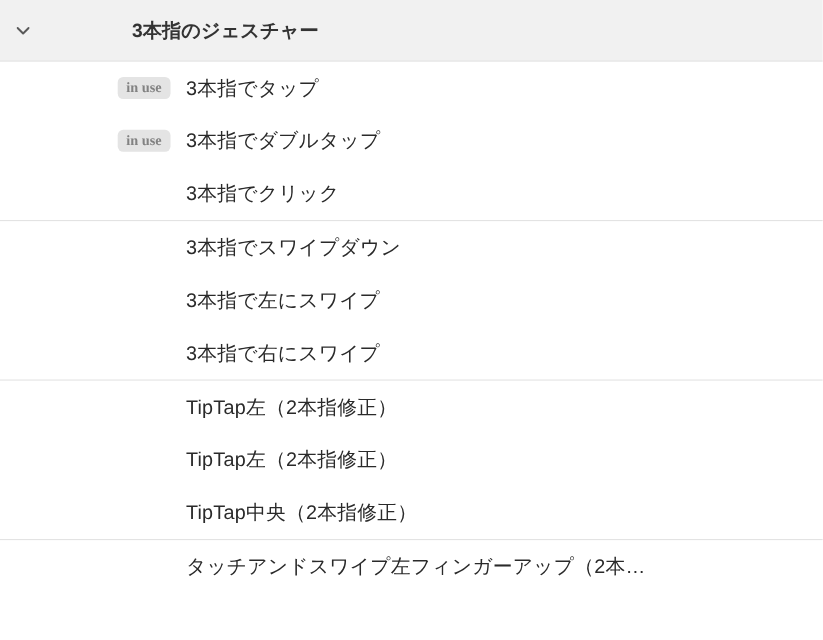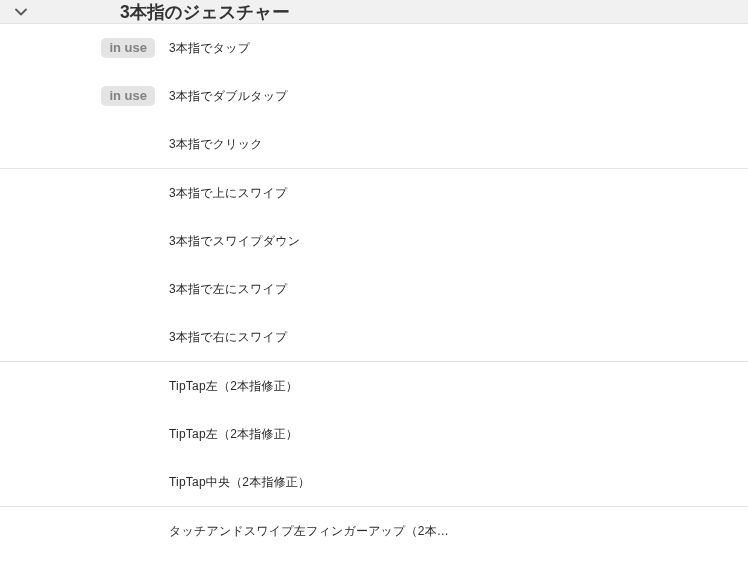--- a/index.html
+++ b/index.html
@@ -11,21 +11,21 @@
     font-family: -apple-system, BlinkMacSystemFont, "Helvetica Neue", "Hiragino Kaku Gothic ProN", "Hiragino Sans", "Yu Gothic", "Meiryo", sans-serif;
     font-size: 17px;
     color: #2a2a2a;
     background: #ffffff;
     width: 748px;
   }
   .section-header {
     display: flex;
     align-items: center;
     background: #f1f1f1;
-    height: 24px;
+    height: 56px;
     padding-left: 14px;
     border-bottom: 1px solid #e4e4e4;
   }
   .chevron {
     width: 14px;
     height: 14px;
     display: flex;
     align-items: center;
     justify-content: center;
     color: #5a5a5a;
@@ -69,23 +69,24 @@
     align-items: center;
     justify-content: center;
     background: #e4e4e4;
     color: #828282;
     font-size: 13px;
     font-weight: 600;
     border-radius: 5px;
     padding: 3px 8px 4px 8px;
     line-height: 1;
     filter: blur(0.6px);
+    font-family: Liberation Serif, serif;
   }
   .gesture-label {
-    font-size: 12px;
+    font-size: 18px;
     color: #2a2a2a;
     letter-spacing: 0.2px;
     flex: 1;
     padding-left: 4px;
     white-space: nowrap;
     overflow: hidden;
     text-overflow: ellipsis;
   }
 </style>
 </head>
@@ -115,24 +116,20 @@
         <div class="gesture-label">3本指でダブルタップ</div>
       </div>
       <div class="row">
         <div class="status-col"></div>
         <div class="gesture-label">3本指でクリック</div>
       </div>
     </div>
     <div class="row-group">
       <div class="row">
         <div class="status-col"></div>
-        <div class="gesture-label">3本指で上にスワイプ</div>
-      </div>
-      <div class="row">
-        <div class="status-col"></div>
         <div class="gesture-label">3本指でスワイプダウン</div>
       </div>
       <div class="row">
         <div class="status-col"></div>
         <div class="gesture-label">3本指で左にスワイプ</div>
       </div>
       <div class="row">
         <div class="status-col"></div>
         <div class="gesture-label">3本指で右にスワイプ</div>
       </div>

